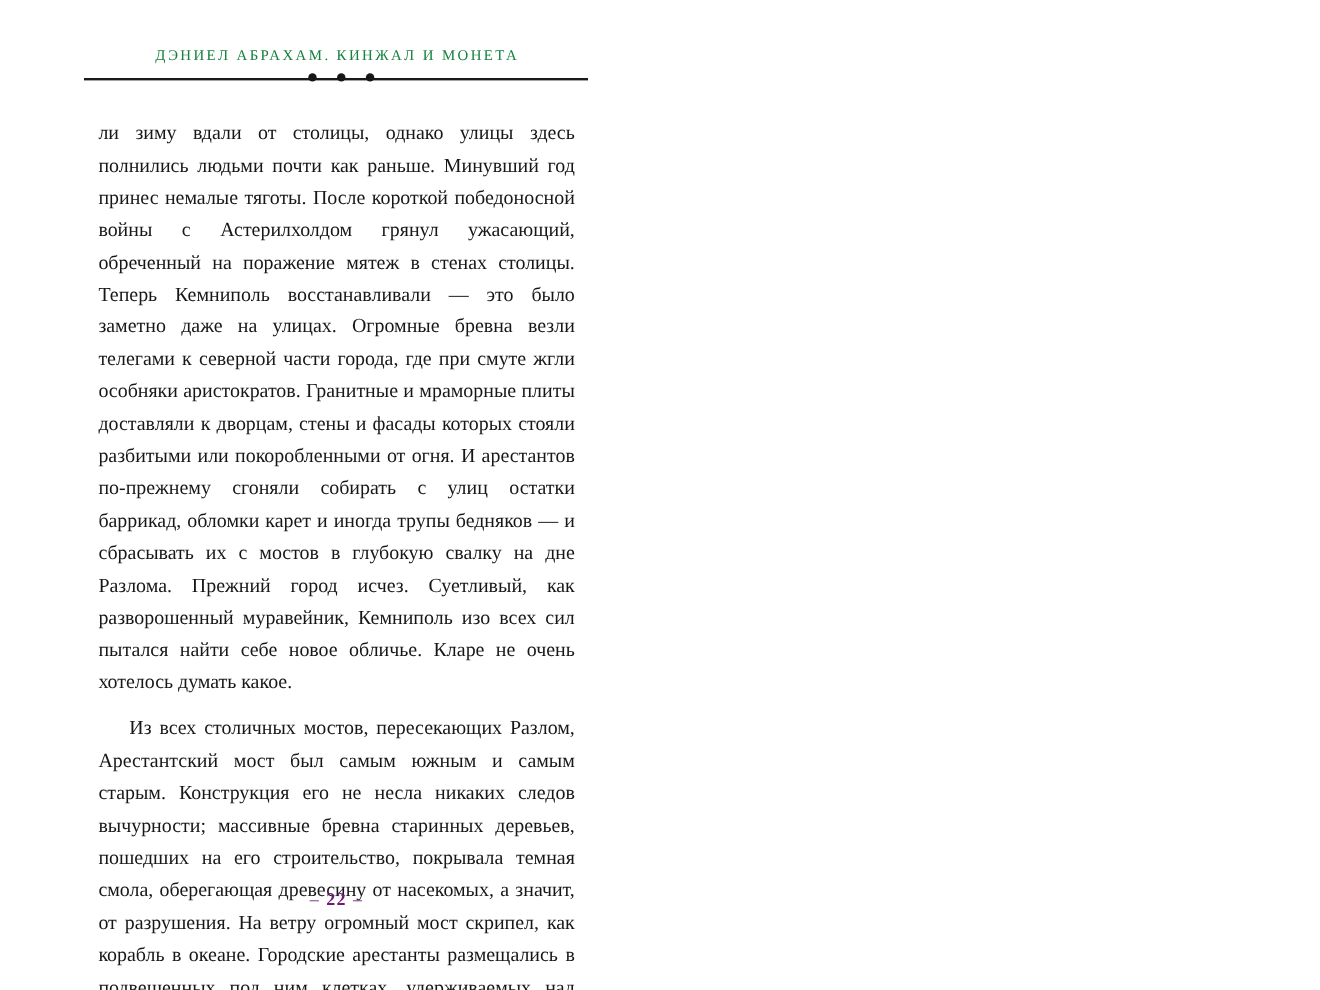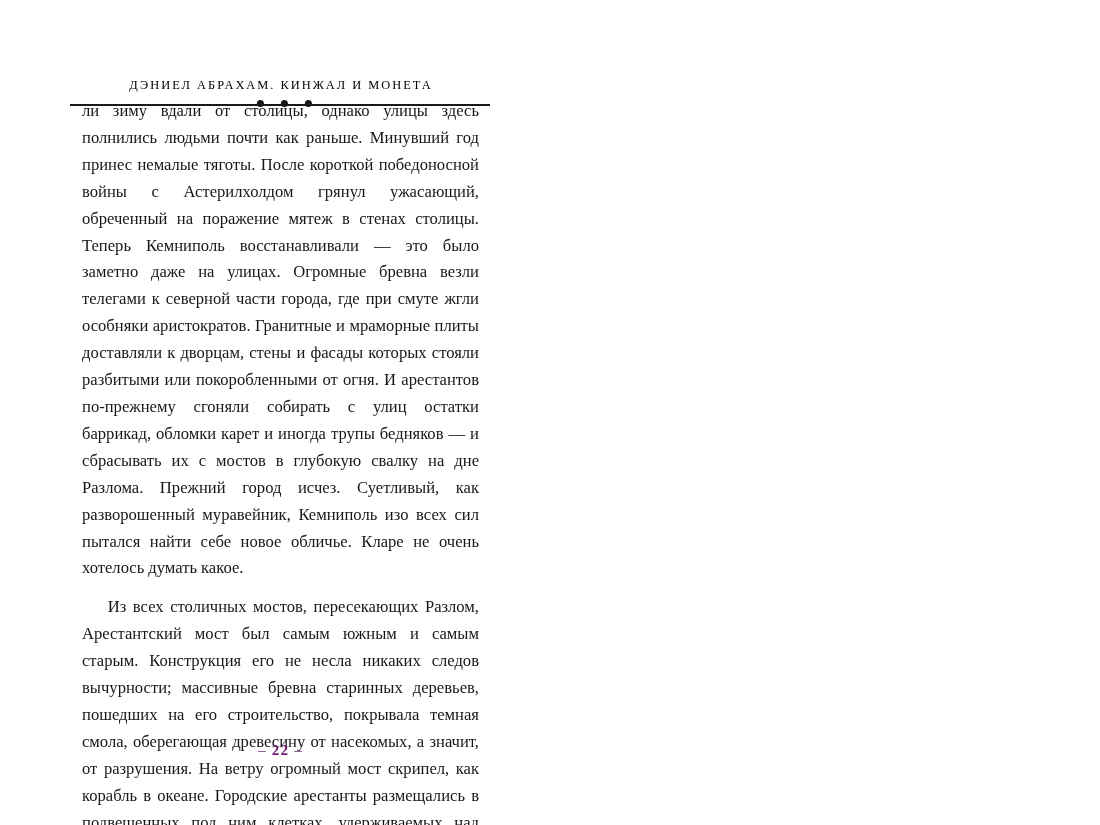--- a/index.html
+++ b/index.html
@@ -41,26 +41,25 @@
     height: 34px;
   }
 
   .rh-title {
     display: block;
     text-align: center;
     font-family: "Liberation Serif", "DejaVu Serif", serif;
     font-size: 12.4px;
     letter-spacing: 2.0px;
     font-weight: 400;
-    color: #000000;
+    color: #15803d;
     text-transform: uppercase;
     white-space: nowrap;
     line-height: 1;
     padding-left: 2px;
-    margin-top: 39px;
   }
 
   .rh-rule {
     position: relative;
     margin-top: 9px;
     height: 9px;
   }
   .rh-rule .rule-line {
     position: absolute;
     top: 4px;

